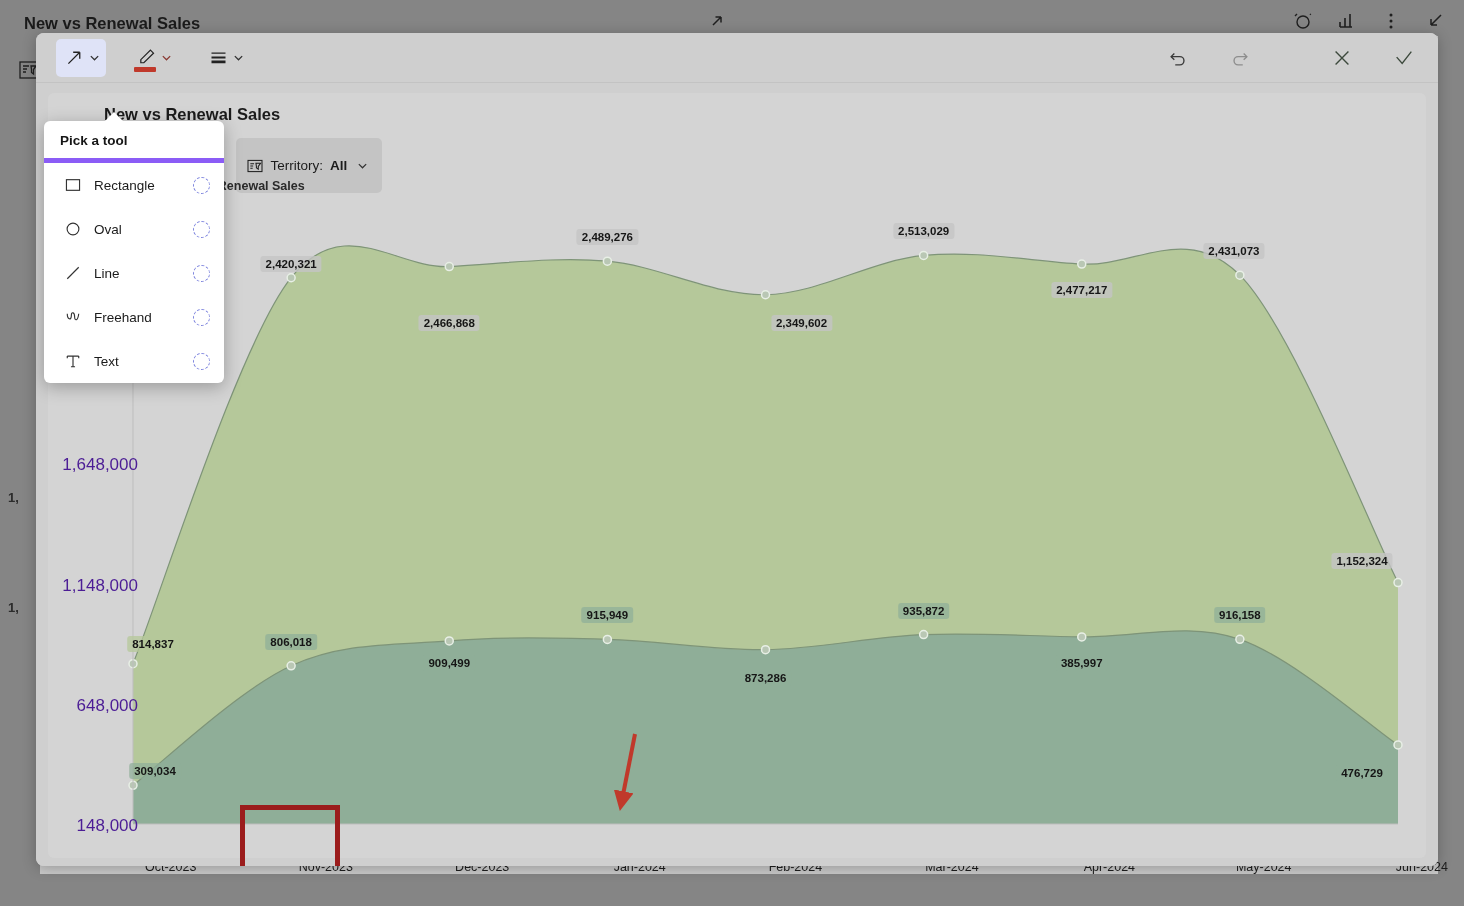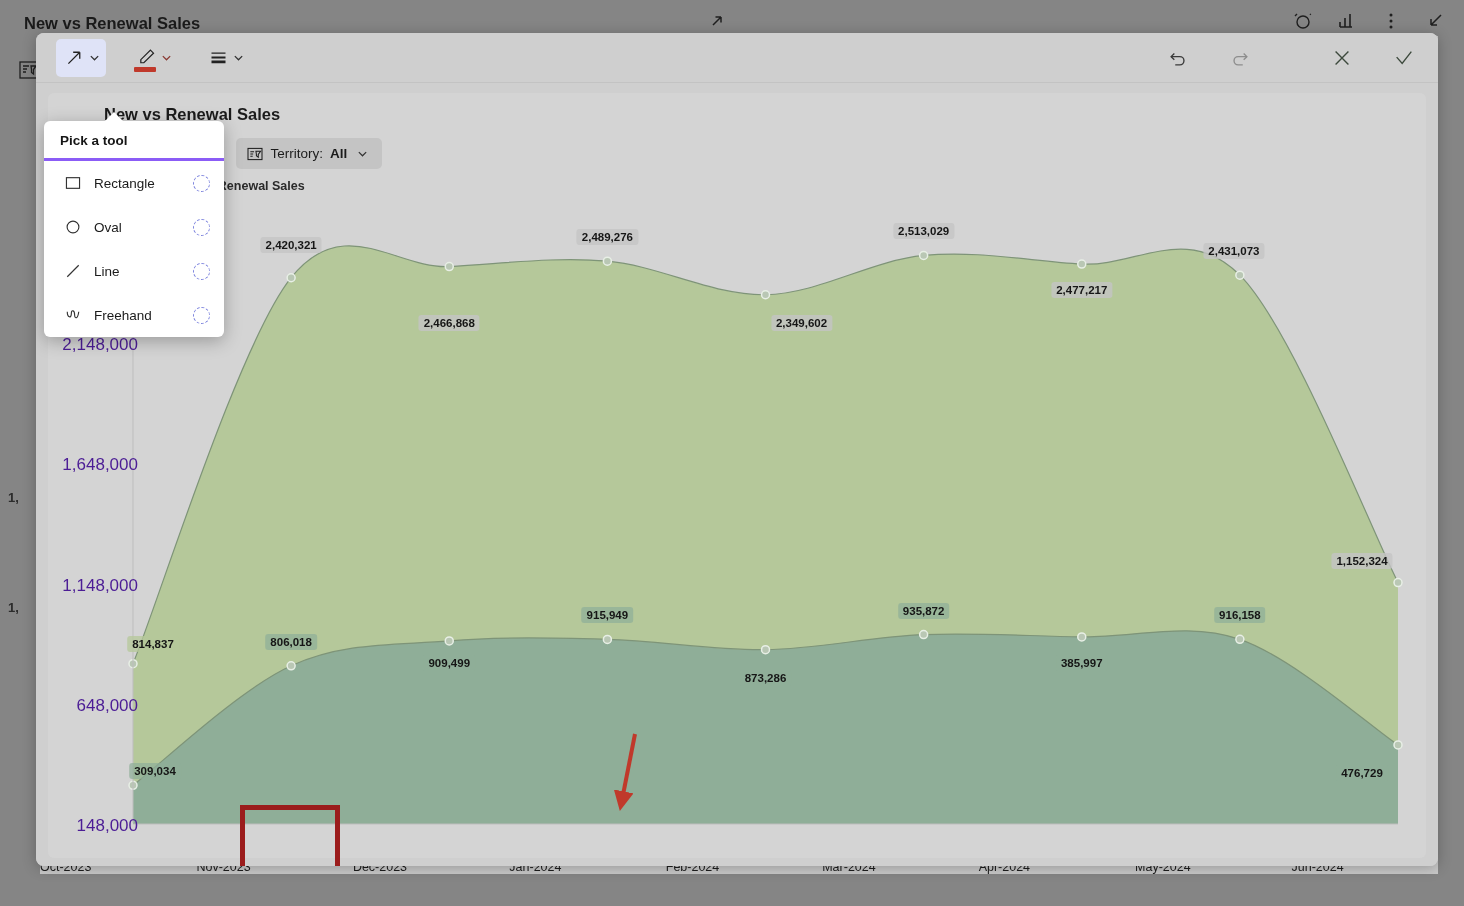--- a/index.html
+++ b/index.html
@@ -40,21 +40,21 @@
   }
   #bg-yaxis {
     position: absolute; left: 8px; top: 440px; width: 40px;
     font-size: 13px; color: #2b2b2b; font-weight: bold;
   }
   #bg-yaxis div { position: absolute; }
   #bg-xaxis {
     position: absolute; left: 40px; right: 16px; bottom: 32px;
     display: flex; font-size: 12.5px; color: #1d1d1d;
   }
-  #bg-xaxis span { flex: 1; text-align: left; }
+  #bg-xaxis span { flex: 1; text-align: right; }
 
   
   #annot-modal {
     position: absolute; left: 36px; top: 33px;
     width: 1402px; height: 833px;
     background: #cfcfcf;
     border-radius: 8px;
     box-shadow: 0 2px 14px rgba(0,0,0,.25);
     overflow: hidden;
   }
@@ -99,21 +99,21 @@
     position: absolute; left: 56px; top: 12px;
     font-size: 16.5px; font-weight: bold; color: #1b1b1b;
   }
   #chip-row {
     position: absolute; left: 56px; top: 45px;
     display: flex; gap: 12px; align-items: center;
   }
   .chip {
     display: flex; align-items: center; gap: 7px;
     background: #c4c4c4; border-radius: 5px;
-    padding: 8px 11px; font-size: 13.5px; color: #1c1c1c;
+    padding: 20px 11px; font-size: 13.5px; color: #1c1c1c;
     cursor: pointer; white-space: nowrap;
   }
   .chip b { font-weight: bold; }
   .chip-ico { width: 17px; height: 15px; display:flex;align-items:center;justify-content:center;color:#1c1c1c; }
   #legend {
     position: absolute; left: 56px; top: 86px;
     display: flex; gap: 18px; align-items: center;
     font-size: 12.5px; font-weight: bold; color: #2b2b2b;
   }
   .legend-item { display: flex; align-items: center; gap: 6px; }
@@ -157,21 +157,21 @@
   #tool-menu:before {
     content: ""; position: absolute;
     left: 60px; top: -9px;
     border-left: 10px solid transparent;
     border-right: 10px solid transparent;
     border-bottom: 10px solid #fff;
   }
   #menu-title {
     padding: 12px 16px 10px 16px;
     font-size: 13.5px; font-weight: bold; color: #161616;
-    border-bottom: 3px solid #8b5cf6;
+    border-bottom: 5px solid #8b5cf6;
   }
   .menu-item {
     display: flex; align-items: center;
     height: 44px; padding: 0 14px 0 16px;
     cursor: pointer;
   }
   .mi-ico { width: 26px; height: 22px; display:flex;align-items:center;justify-content:center; color:#333; }
   .mi-label { flex: 1; font-size: 13.5px; color: #1b1b1b; margin-left: 8px; }
   .mi-radio {
     width: 17px; height: 17px; border-radius: 50%;
@@ -417,21 +417,21 @@
         <div id="ylabs">
             <div class="ylab" style="left: 0px; top: 723px;">148,000</div>
             <div class="ylab" style="left: 0px; top: 602.8px;">648,000</div>
             <div class="ylab" style="left: 0px; top: 482.6px;">1,148,000</div>
             <div class="ylab" style="left: 0px; top: 362.4px;">1,648,000</div>
             <div class="ylab" style="left: 0px; top: 242.2px;">2,148,000</div>
           </div>
         <div id="xlabs"></div>
         <div id="dlabs">
             <div class="dlabel up" style="left: 105px; top: 550.692px;">814,837</div>
-            <div class="dlabel upg" style="left: 243.125px; top: 152px;">2,420,321</div>
+            <div class="dlabel upg" style="left: 243.125px; top: 171px;">2,420,321</div>
             <div class="dlabel upg" style="left: 401.25px; top: 195.544px; margin-top: 34px;">2,466,868</div>
             <div class="dlabel upg" style="left: 559.375px; top: 144.157px;">2,489,276</div>
             <div class="dlabel upg" style="left: 717.5px; top: 229.735px; margin-left: 36px;">2,349,602</div>
             <div class="dlabel upg" style="left: 875.625px; top: 138.447px;">2,513,029</div>
             <div class="dlabel upg" style="left: 1033.75px; top: 197.056px;">2,477,217</div>
             <div class="dlabel upg" style="left: 1185.88px; top: 158.149px;">2,431,073</div>
             <div class="dlabel upg" style="left: 1314px; top: 467.561px;">1,152,324</div>
             <div class="dlabel lo" style="left: 107px; top: 678.287px;">309,034</div>
             <div class="dlabel lo" style="left: 243.125px; top: 548.812px;">806,018</div>
             <div class="dlabel lo" style="left: 401.25px; top: 569.936px;">909,499</div>
@@ -494,14 +494,23 @@
     <div class="menu-item">
       <span class="mi-ico">
         <svg viewBox="0 0 22 22" width="18" height="18" fill="none" stroke="#333" stroke-width="1.4">
             <path d="M4 7 C4 14, 9 16, 9 9 C9 4, 13 5, 13 11 C13 16, 17 16, 18 7"></path>
           </svg>
       </span>
       <span class="mi-label">Freehand</span>
       <span class="mi-radio"></span>
     </div>
 
+    <div class="menu-item">
+      <span class="mi-ico">
+        <svg viewBox="0 0 22 22" width="18" height="18" fill="none" stroke="#333" stroke-width="1.4">
+            <path d="M4 5 H18 M11 5 V18 M4 5 V7.5 M18 5 V7.5 M8.5 18 H13.5"></path>
+          </svg>
+      </span>
+      <span class="mi-label">Text</span>
+      <span class="mi-radio"></span>
+    </div>
   </div>
 </div>
 
 </body></html>

